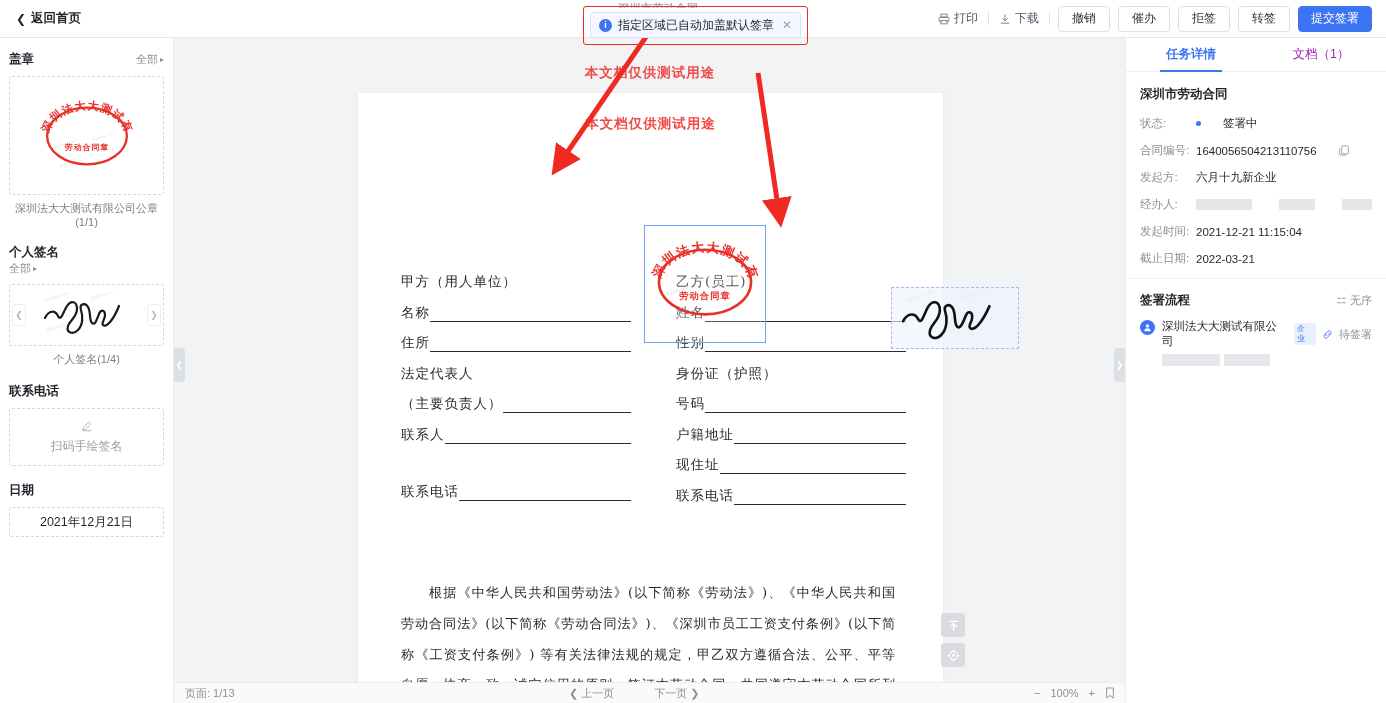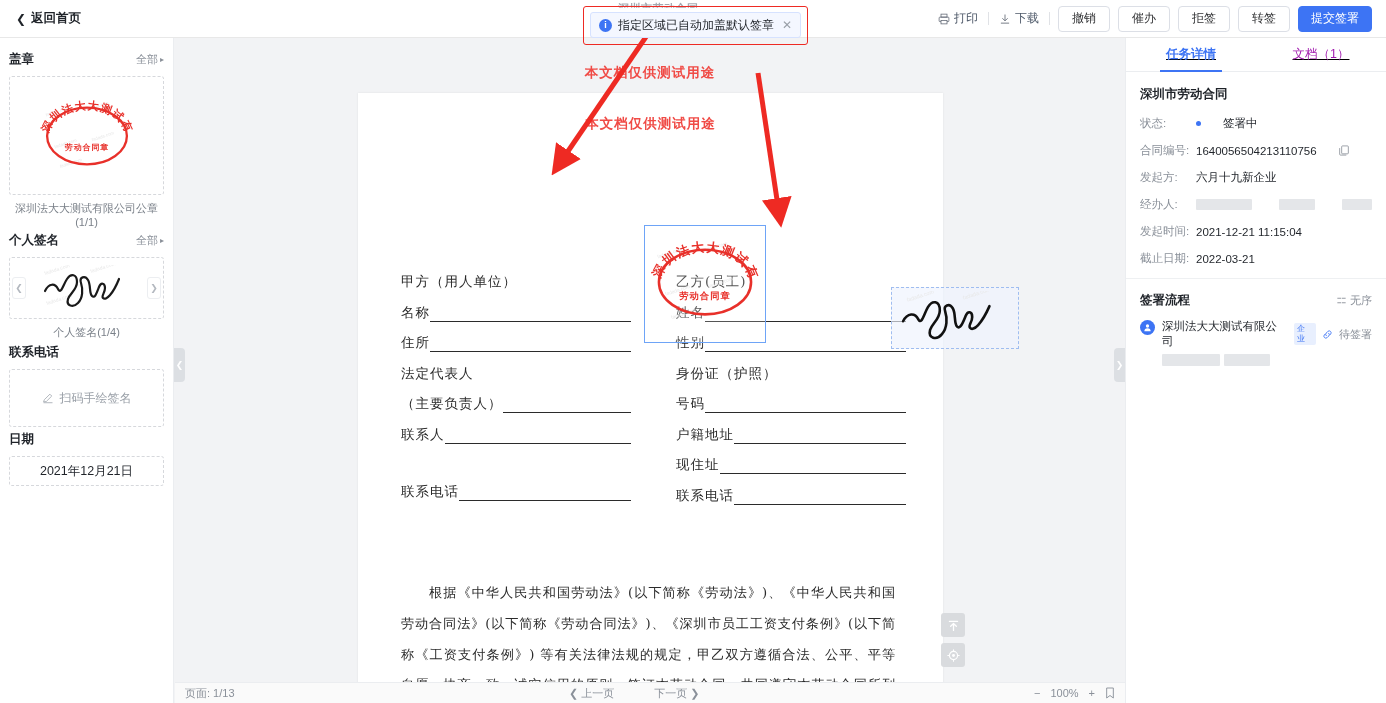--- a/index.html
+++ b/index.html
@@ -98,28 +98,28 @@
   .car-btn {
     position: absolute; top: 50%; transform: translateY(-50%);
     width: 14px; height: 22px; border-radius: 3px; background: #fff;
     border: 1px solid #eceef1; color: #b3b8bf; font-size: 9px;
     display: flex; align-items: center; justify-content: center; cursor: pointer;
   }
   .car-btn.l { left: 2px; } .car-btn.r { right: 2px; }
   .draw-box {
     height: 58px; border: 1px dashed #d6d8dc; border-radius: 3px;
     display: flex; align-items: center; justify-content: center; gap: 6px;
-    font-size: 12px; color: #9aa0a8; cursor: pointer;
+    font-size: 12px; color: #9aa0a8; cursor: pointer; flex-direction: column;
   }
   .date-box {
     height: 30px; border: 1px dashed #d6d8dc; border-radius: 3px;
     display: flex; align-items: center; justify-content: center;
     font-size: 12.5px; color: #1f2329; cursor: pointer;
   }
-  .sb-sec { margin-top: 4px; }
+  .sb-sec { margin-top: 16px; flex-direction: column; }
 
   
   .stamp-oval { width: 108px; height: 78px; }
   .wm { fill: #e8e8e8; font-size: 5px; font-family: "Liberation Sans", sans-serif; }
 
   
   .handle {
     position: absolute; width: 11px; height: 34px; background: #dcdfe3;
     color: #fff; font-size: 9px; display: flex; align-items: center;
     justify-content: center; cursor: pointer; z-index: 30;
@@ -191,21 +191,21 @@
   .bb-zoom {
     margin-right: 10px; display: flex; align-items: center; gap: 10px;
   }
   .bb-zoom .z { cursor: pointer; }
 
   
   .rpanel {
     position: absolute; left: 1125px; top: 38px; width: 261px; height: 665px;
     background: #fff; border-left: 1px solid #ebedf0;
   }
-  .rtabs { display: flex; height: 34px; border-bottom: 1px solid #ebedf0; text-decoration: underline; }
+  .rtabs { display: flex; height: 34px; border-bottom: 1px solid #ebedf0; }
   .rtab {
     flex: 1; display: flex; align-items: center; justify-content: center;
     font-size: 12.5px; color: #a21caf; cursor: pointer; position: relative;
   }
   .rtab.active { color: #3d74f4; font-weight: 700; }
   .rtab.active::after {
     content: ""; position: absolute; left: 50%; transform: translateX(-50%);
     bottom: -1px; width: 62px; height: 2px; background: #3d74f4;
   }
   .rp-body { padding: 14px 14px 0 14px; }

